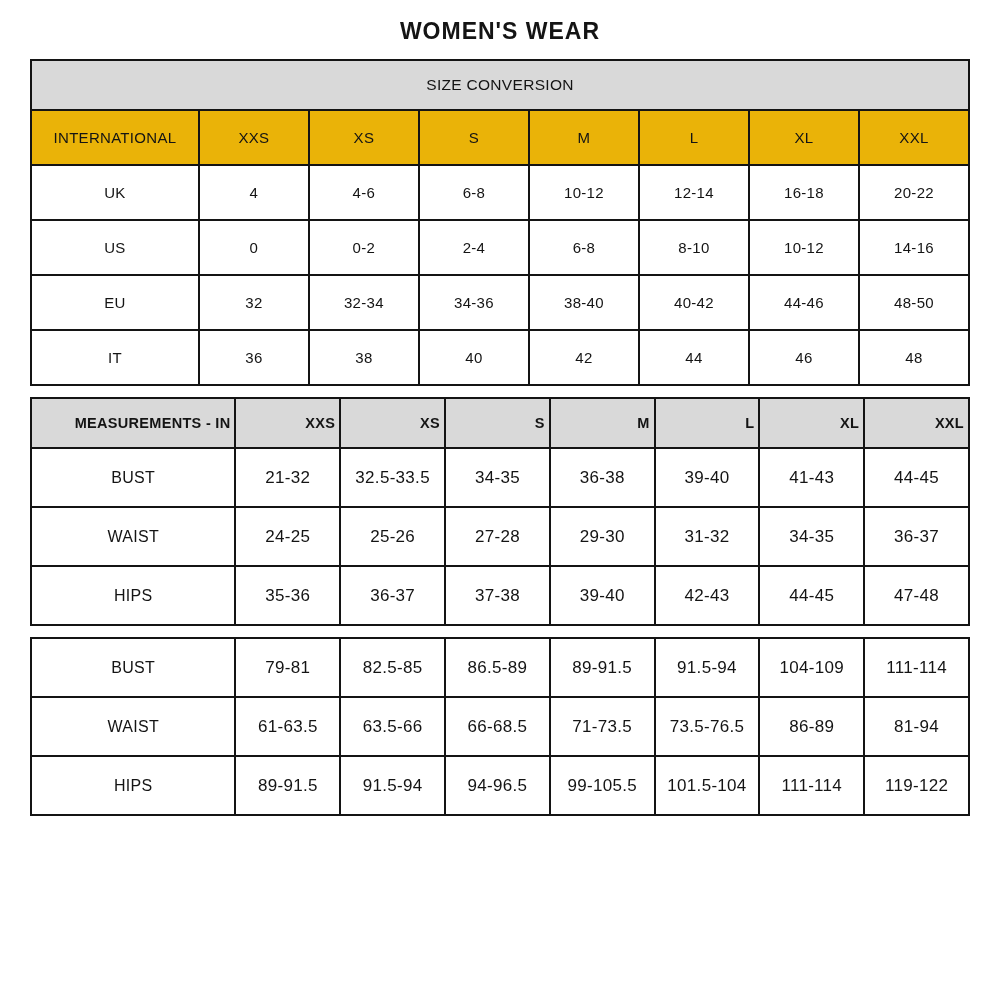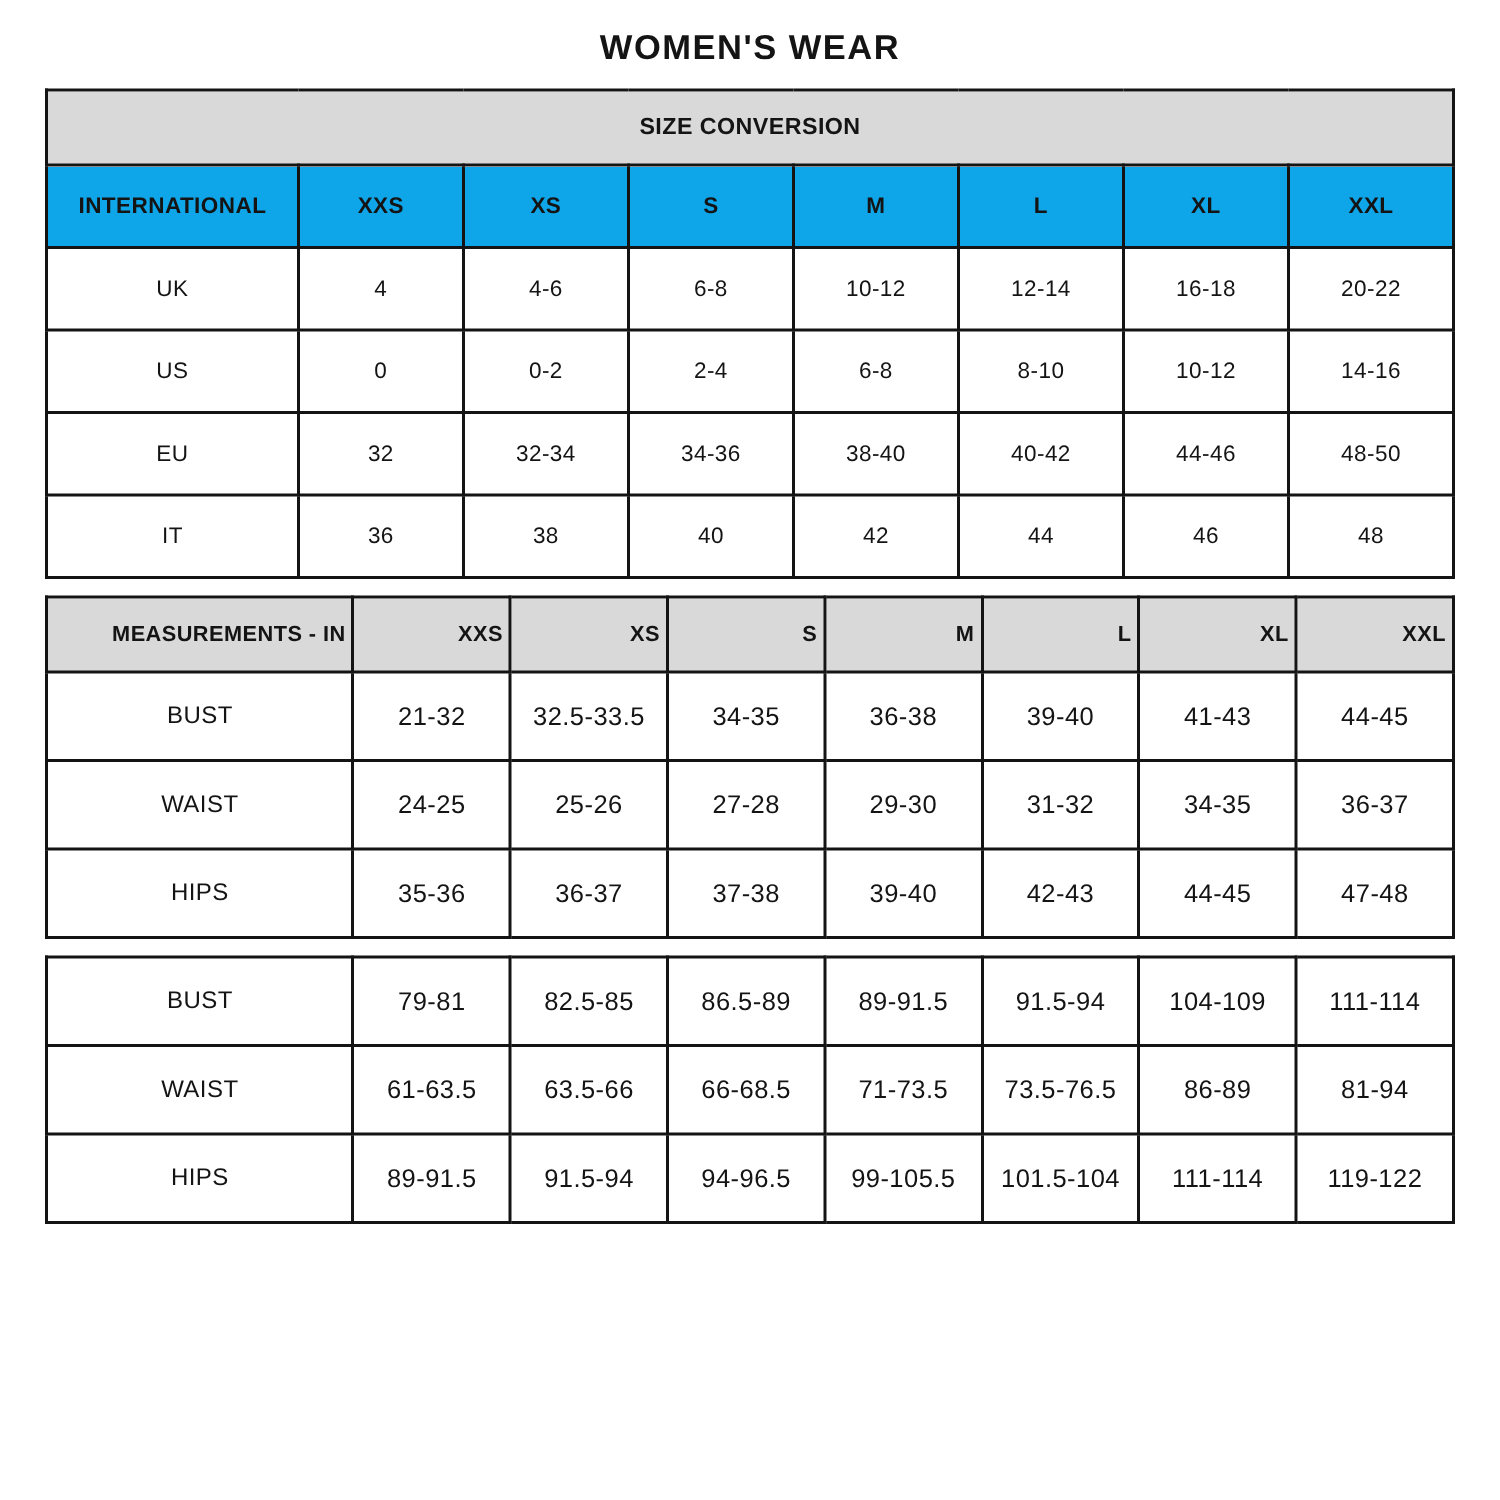--- a/index.html
+++ b/index.html
@@ -34,27 +34,27 @@
     border: 2px solid #141414;
     text-align: center;
     vertical-align: middle;
     padding: 2px 4px;
     letter-spacing: 0.3px;
     overflow: hidden;
   }
   
   table.size-table td.title-cell {
     background: #d9d9d9;
-    font-weight: bold;
+    font-weight: normal;
     font-size: 15.5px;
     height: 44px;
   }
   table.size-table th {
-    background: #0ea5e9;
-    font-weight: bold;
+    background: #eab308;
+    font-weight: normal;
     font-size: 15px;
     height: 49px;
   }
   table.size-table td {
     font-size: 15px;
     height: 49px;
   }
   
   table.meas-table th {
     background: #d9d9d9;

